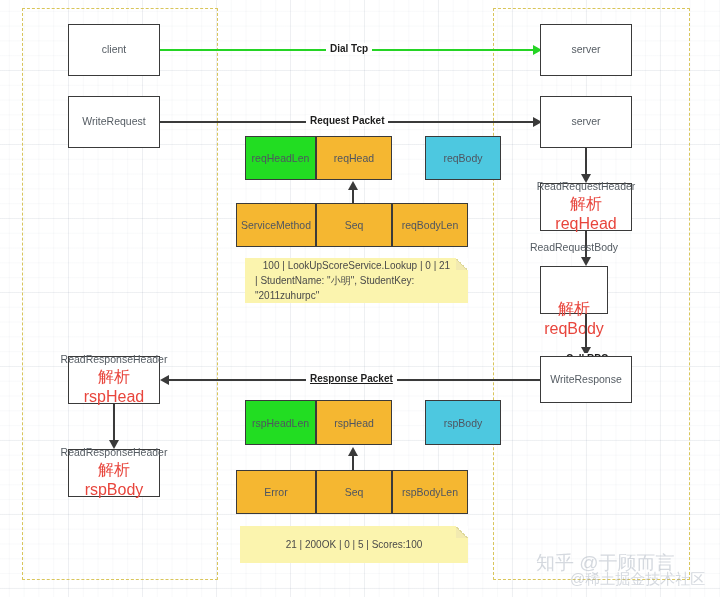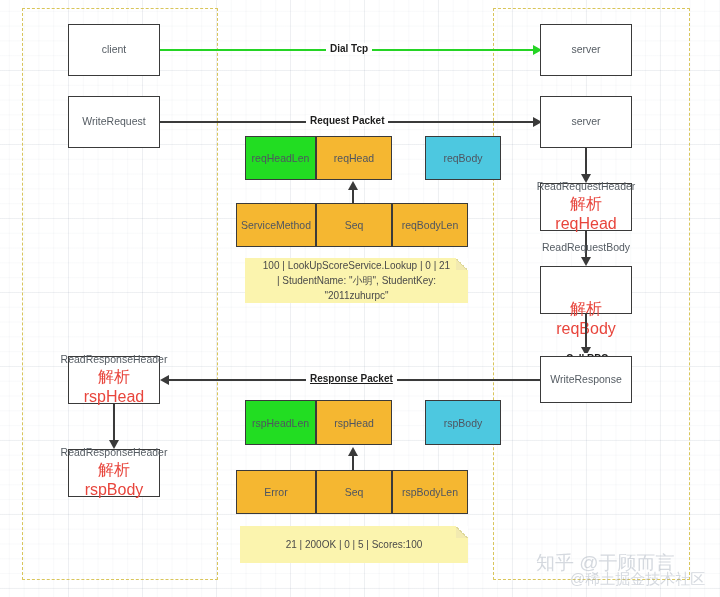--- a/index.html
+++ b/index.html
@@ -36,21 +36,21 @@
     display:flex;align-items:center;justify-content:center;
     font-size:10.5px;color:#4f5560;text-align:center;
   }
   .cell.green{background:#22dd22;}
   .cell.orange{background:#f5b731;}
   .cell.cyan{background:#4dc8e0;margin-left:33px;}
   .note{
     position:absolute;box-sizing:border-box;
     background:#fbf4ae;
     display:flex;align-items:center;justify-content:center;
-    font-size:10px;color:#4a4a4a;text-align:center;line-height:1.5;
+    font-size:10px;color:#4a4a4a;line-height:1.5;
     padding:4px 10px;
   }
   .note .fold{
     position:absolute;top:0;right:0;width:12px;height:12px;
     background:linear-gradient(225deg,#ffffff 0 50%,#ded89a 50% 58%,#f2eab0 58% 100%);
   }
   .line{position:absolute;background:#3a3a3a;}
   .line.green{background:#25d425;}
   .lbl{
     position:absolute;font-size:10px;font-weight:bold;color:#1d1d1d;
@@ -127,21 +127,21 @@
   <div class="arrow down" style="left:581px;top:174px;"></div>
 
   <div class="node" style="left:540px;top:183px;width:92px;height:48px;">
     <span>ReadRequestHeader</span>
     <span class="cn">解析reqHead</span>
   </div>
 
   <div class="line" style="left:585px;top:231px;width:1.6px;height:28px;"></div>
   <div class="arrow down" style="left:581px;top:257px;"></div>
 
-  <div class="node" style="left:540px;top:266px;width:92px;height:48px;gap:45px;">
+  <div class="node" style="left:540px;top:266px;width:68px;height:48px;gap:45px;">
     <span>ReadRequestBody</span>
     <span class="cn">解析reqBody</span>
   </div>
 
   <div class="line" style="left:585px;top:314px;width:1.6px;height:42px;"></div>
   <div class="arrow down" style="left:581px;top:347px;"></div>
   <div class="lbl" style="left:562px;top:329px;margin-top:24px;">Call RPC</div>
 
   <div class="node" style="left:540px;top:356px;width:92px;height:47px;">
     <span>WriteResponse</span>

